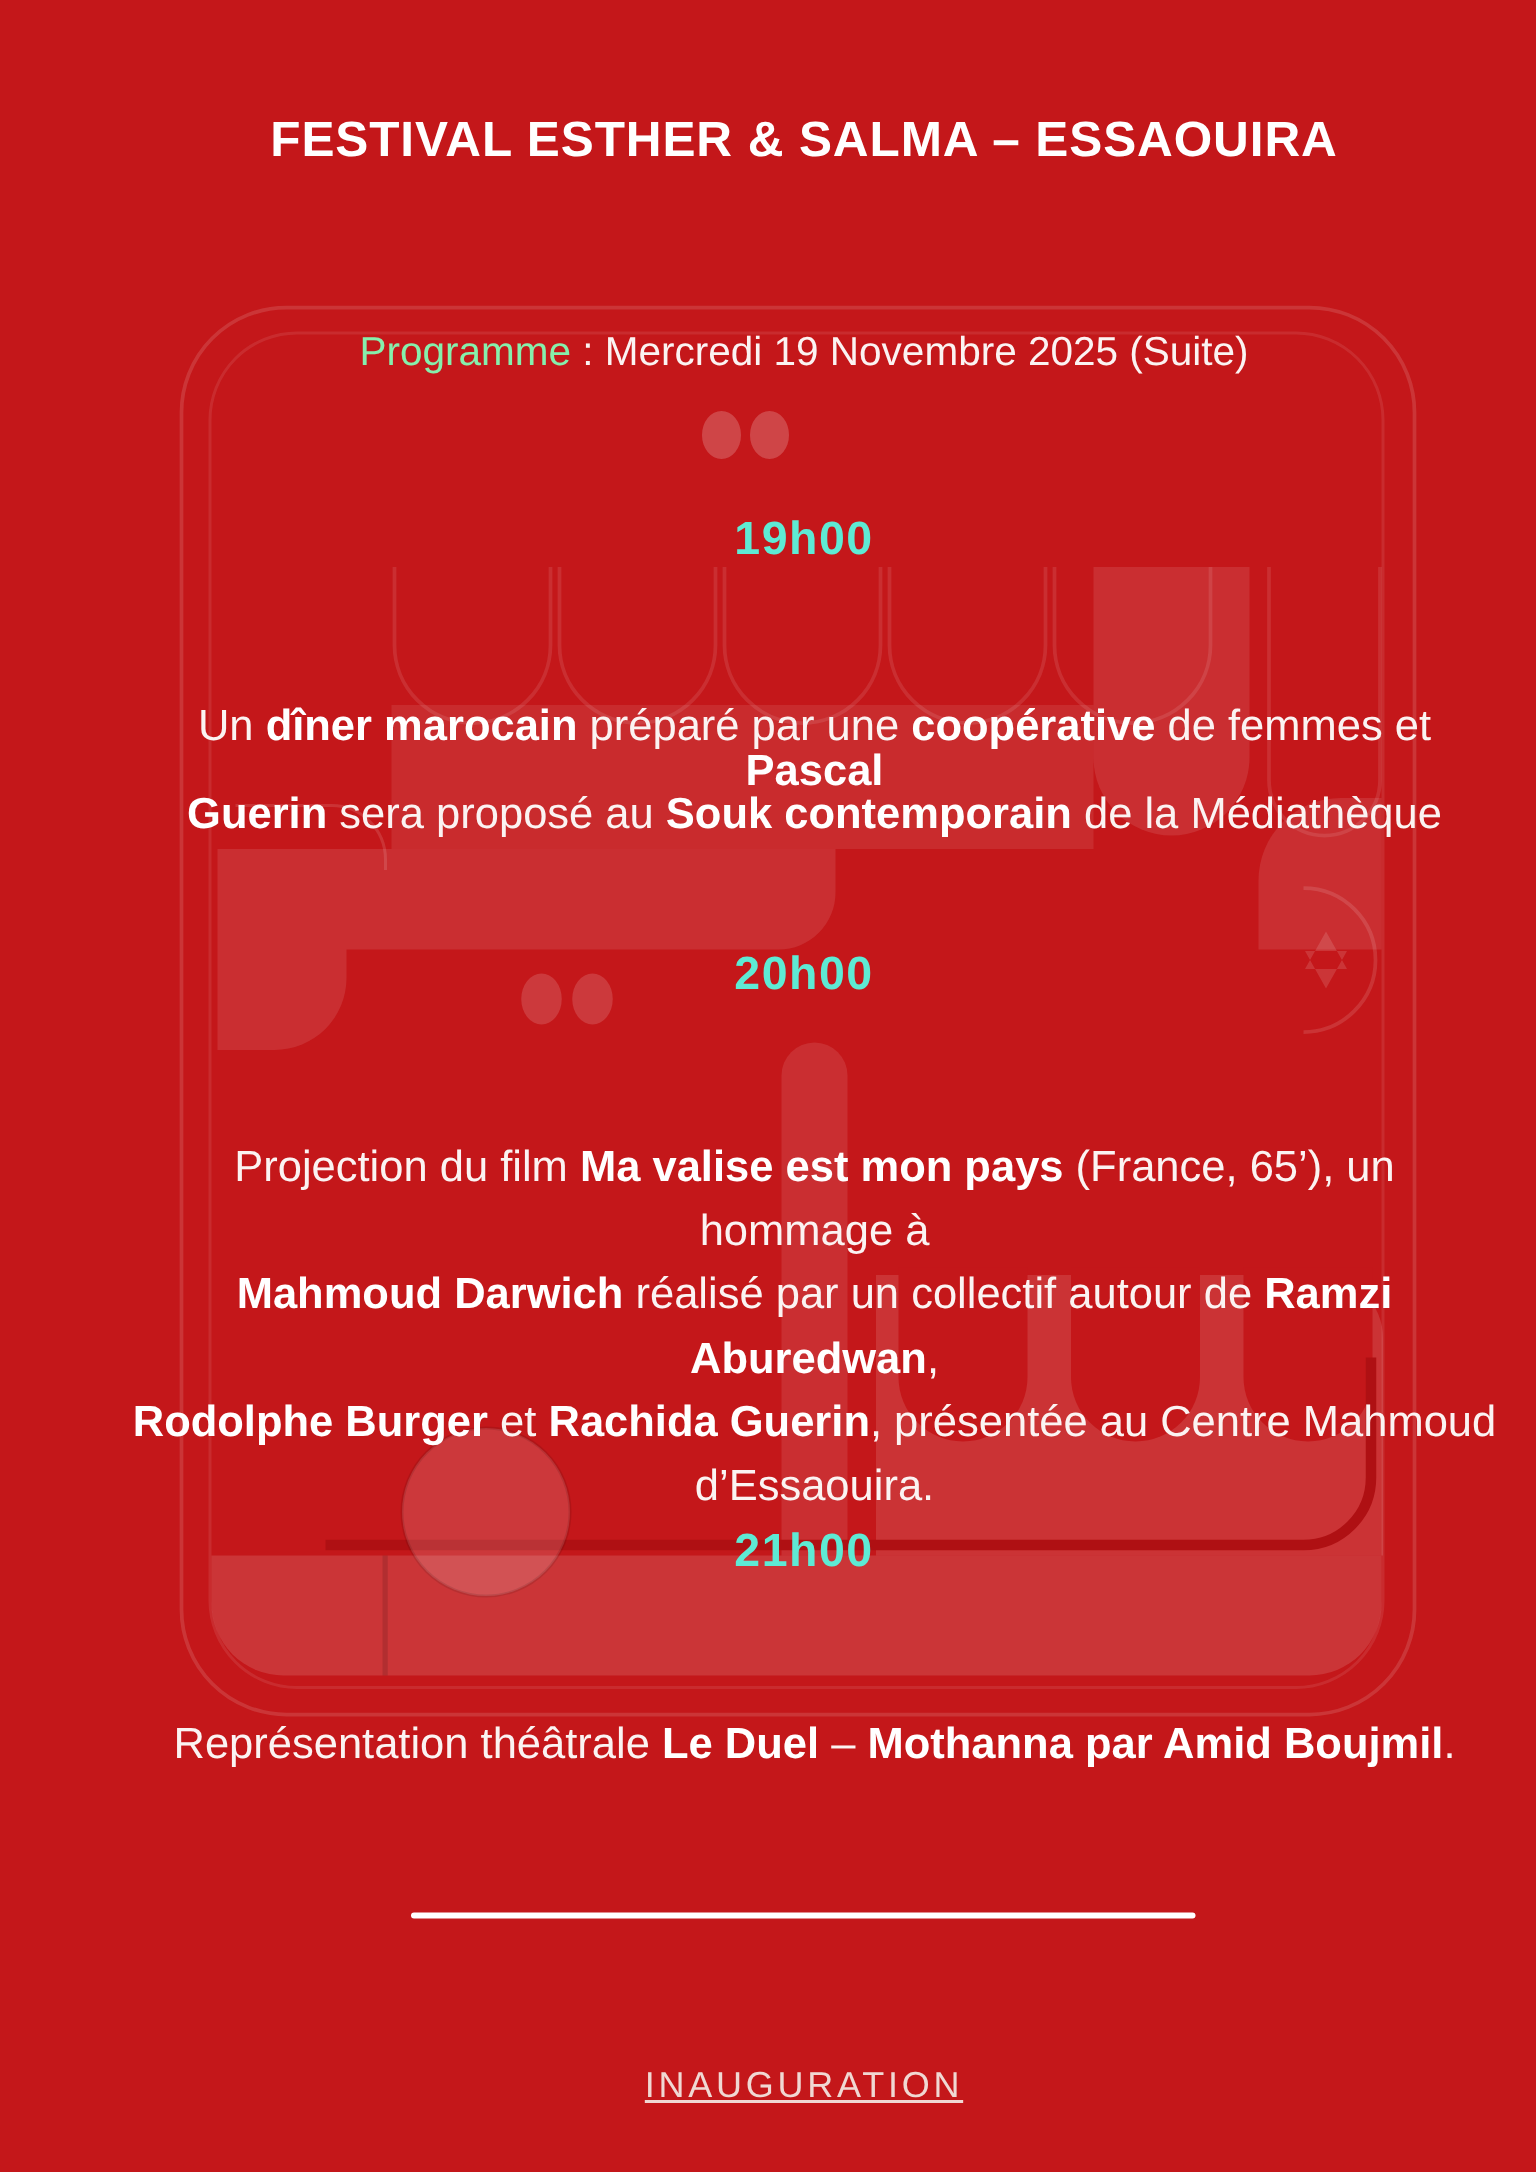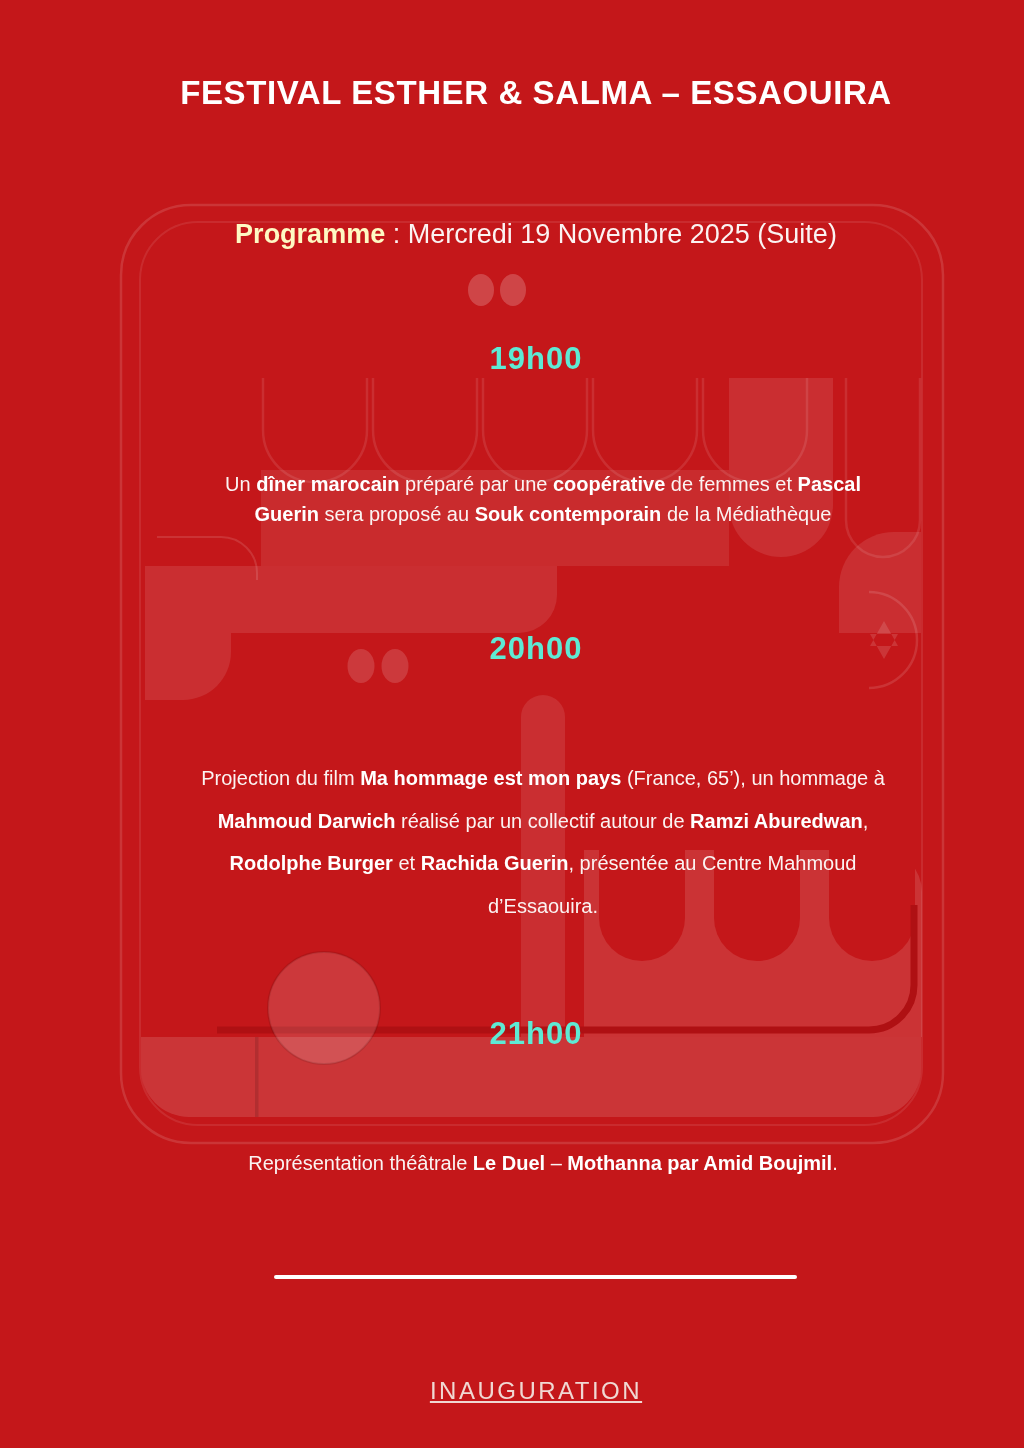--- a/index.html
+++ b/index.html
@@ -16,23 +16,23 @@
 
   .abs{position:absolute;left:0;right:0;text-align:center;color:#FBF3F2;}
   .title{
     top:74px;font-size:33px;font-weight:700;letter-spacing:0.6px;color:#FFFFFF;
   }
   .programme{top:219px;font-size:27px;}
   .time{font-size:31px;font-weight:700;letter-spacing:1px;color:#5eead4;}
   .t19{top:341px;}
   .t20{top:631px;}
   .t21{top:1016px;}
-  .para{font-size:20px;left:64px;right:50px;}
+  .para{font-size:29px;left:64px;right:50px;}
   .para b{color:#FFFFFF;font-weight:700;}
-  .programme b{color:#fef9c3;font-weight:700;}
+  .programme b{color:#86efac;font-weight:400;}
   .p1{top:470px;line-height:29.5px;}
   .p2{top:757px;line-height:42.5px;}
   .p3{top:1148px;line-height:30px;}
   .rule{
     position:absolute;top:1275px;left:250px;width:523px;height:4px;
     background:#FFFFFF;border-radius:2px;
   }
   .footer{
     top:1377px;font-size:24px;letter-spacing:2.5px;color:#F0D8D3;font-weight:400;text-decoration:underline;
   }
@@ -105,21 +105,21 @@
       </div>
 
     <div class="abs time t19">19h00</div>
     <div class="abs para p1">
         <div class="line"><span>Un </span><b>dîner marocain</b><span> préparé par une </span><b>coopérative</b><span> de femmes et </span><b>Pascal</b></div>
         <div class="line"><b>Guerin</b><span> sera proposé au </span><b>Souk contemporain</b><span> de la Médiathèque</span></div>
       </div>
 
     <div class="abs time t20">20h00</div>
     <div class="abs para p2">
-        <div class="line"><span>Projection du film </span><b>Ma hommage est mon pays</b><span> (France, 65’), un hommage à</span></div>
+        <div class="line"><span>Projection du film </span><b>Ma valise est mon pays</b><span> (France, 65’), un hommage à</span></div>
         <div class="line"><b>Mahmoud Darwich</b><span> réalisé par un collectif autour de </span><b>Ramzi Aburedwan</b><span>,</span></div>
         <div class="line"><b>Rodolphe Burger</b><span> et </span><b>Rachida Guerin</b><span>, présentée au Centre Mahmoud</span></div>
         <div class="line"><span>d’Essaouira.</span></div>
       </div>
 
     <div class="abs time t21">21h00</div>
     <div class="abs para p3">
         <div class="line"><span>Représentation théâtrale </span><b>Le Duel</b><span> – </span><b>Mothanna par Amid Boujmil</b><span>.</span></div>
       </div>
 

